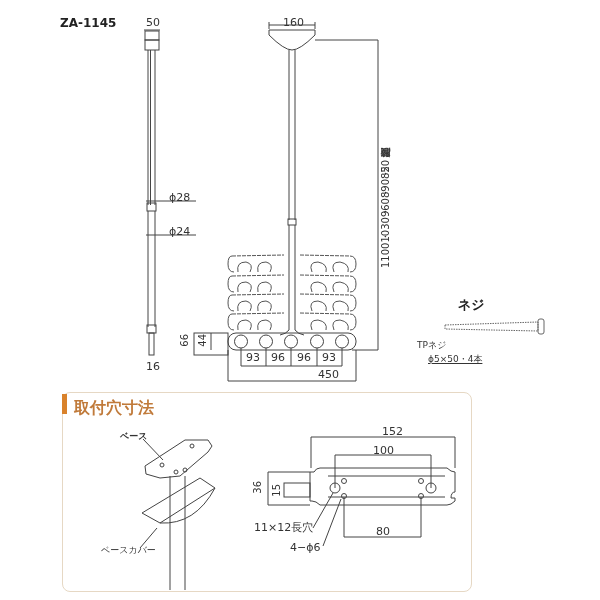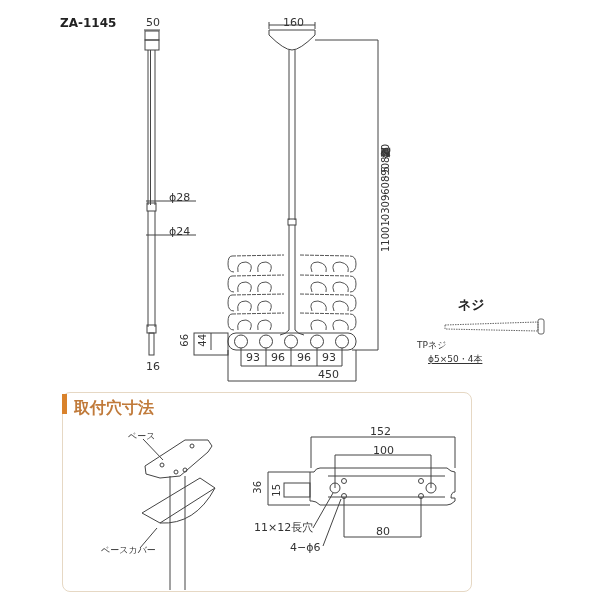--- a/index.html
+++ b/index.html
@@ -1,18 +1,18 @@
 <!DOCTYPE html>
 <html><head>
 <meta charset="utf-8">
 <style>
   html,body{margin:0;padding:0;background:#fff;}
   body{width:600px;height:600px;position:relative;overflow:hidden;font-family:"DejaVu Sans","Liberation Sans",sans-serif;color:#333;}
   svg{position:absolute;left:0;top:0;}
-  .t{position:absolute;font-size:11px;color:#333;white-space:nowrap;line-height:1;text-align:center;}
+  .t{position:absolute;font-size:11px;color:#333;white-space:nowrap;line-height:1;}
   .model{font-weight:bold;font-size:12px;color:#222;}
   .vert{writing-mode:vertical-rl;font-size:10px;color:#333;}
   .screw-title{font-weight:bold;font-size:13px;color:#222;}
   .small{font-size:9px;}
   .panel{position:absolute;left:62px;top:392px;width:408px;height:198px;border:1.5px solid #e6d8c4;border-radius:8px;background:#fff;}
   .panel-bar{position:absolute;left:62px;top:394px;width:5px;height:20px;background:#d9822b;}
   .panel-title{position:absolute;left:74px;top:398px;font-size:16px;font-weight:bold;color:#c07a3a;}
 </style>
 </head>
 <body>
@@ -167,21 +167,21 @@
     <rect x="284" y="483" width="26" height="14"></rect>
     <line x1="344" y1="497" x2="344" y2="537"></line>
     <line x1="421" y1="497" x2="421" y2="537"></line>
     <line x1="344" y1="537" x2="421" y2="537"></line>
 
     <line x1="333" y1="493" x2="313" y2="528"></line>
     <line x1="341" y1="499" x2="323" y2="546"></line>
   </g>
 </svg>
 
-<div class="t small" style="left:128px;top:432px;">ベース</div>
+<div class="t small" style="left:120px;top:432px;font-weight:bold;">ベース</div>
 <div class="t small" style="left:101px;top:546px;">ベースカバー</div>
-<div class="t" style="left:370px;top:426px;">152</div>
+<div class="t" style="left:382px;top:426px;">152</div>
 <div class="t" style="left:373px;top:445px;">100</div>
 <div class="t vert" style="left:253px;top:481px;transform:rotate(180deg);">36</div>
 <div class="t vert" style="left:272px;top:484px;transform:rotate(180deg);">15</div>
 <div class="t" style="left:376px;top:526px;">80</div>
 <div class="t" style="left:254px;top:522px;">11×12長穴</div>
 <div class="t" style="left:290px;top:542px;">4−ϕ6</div>
 
 </body></html>

